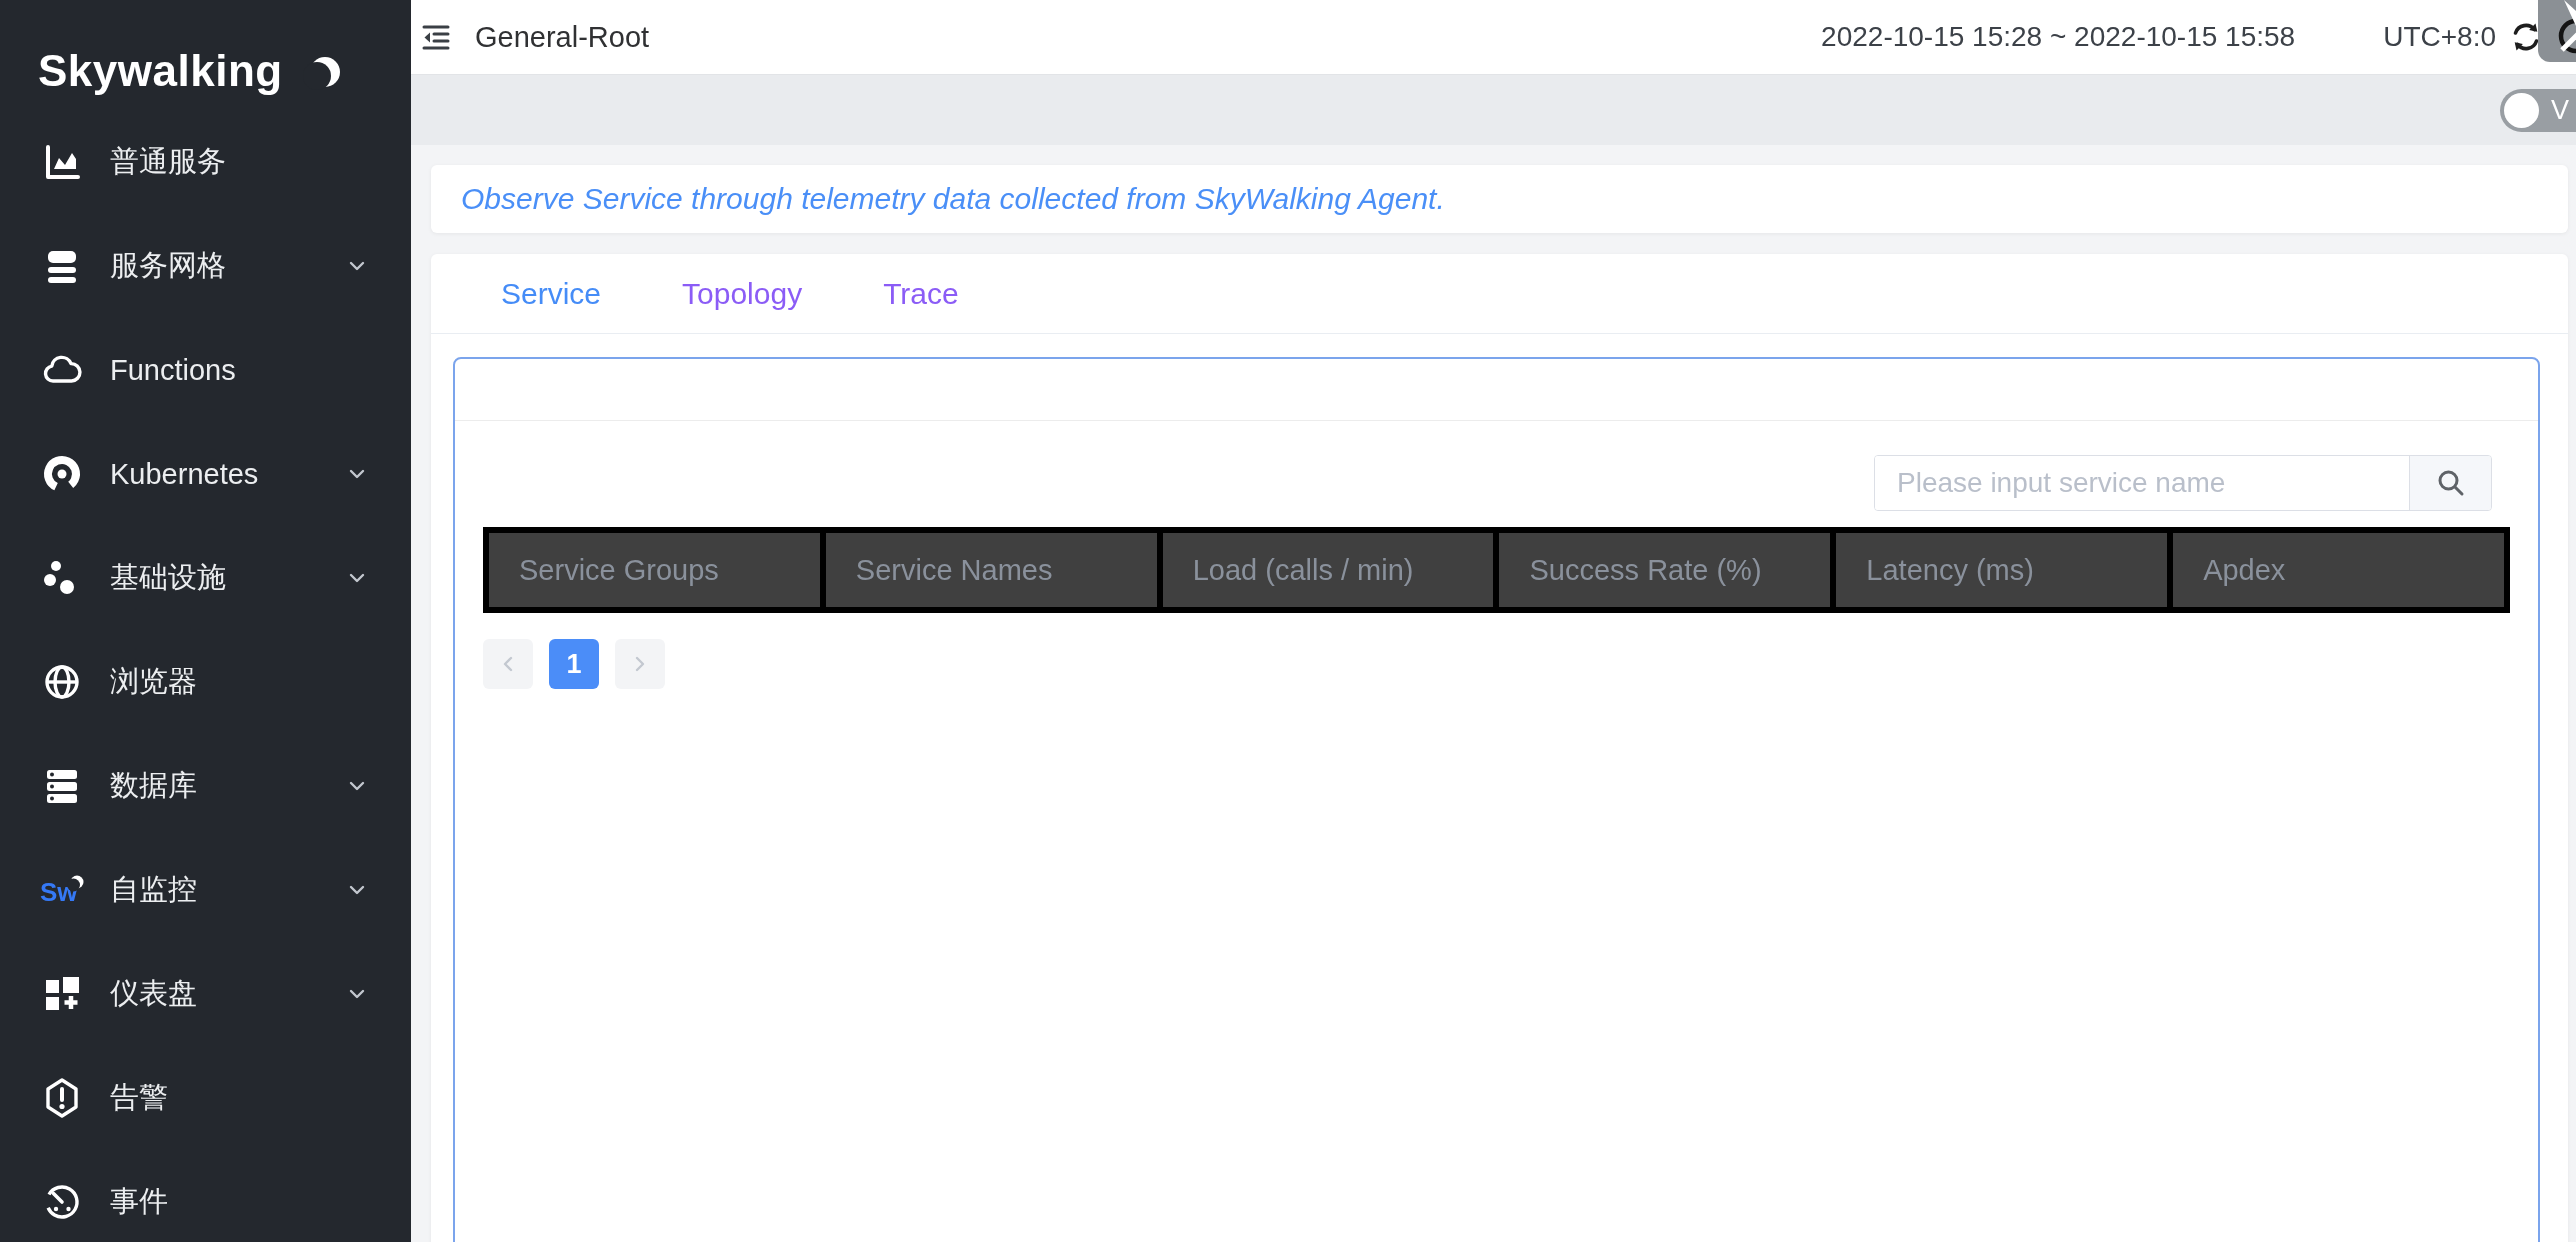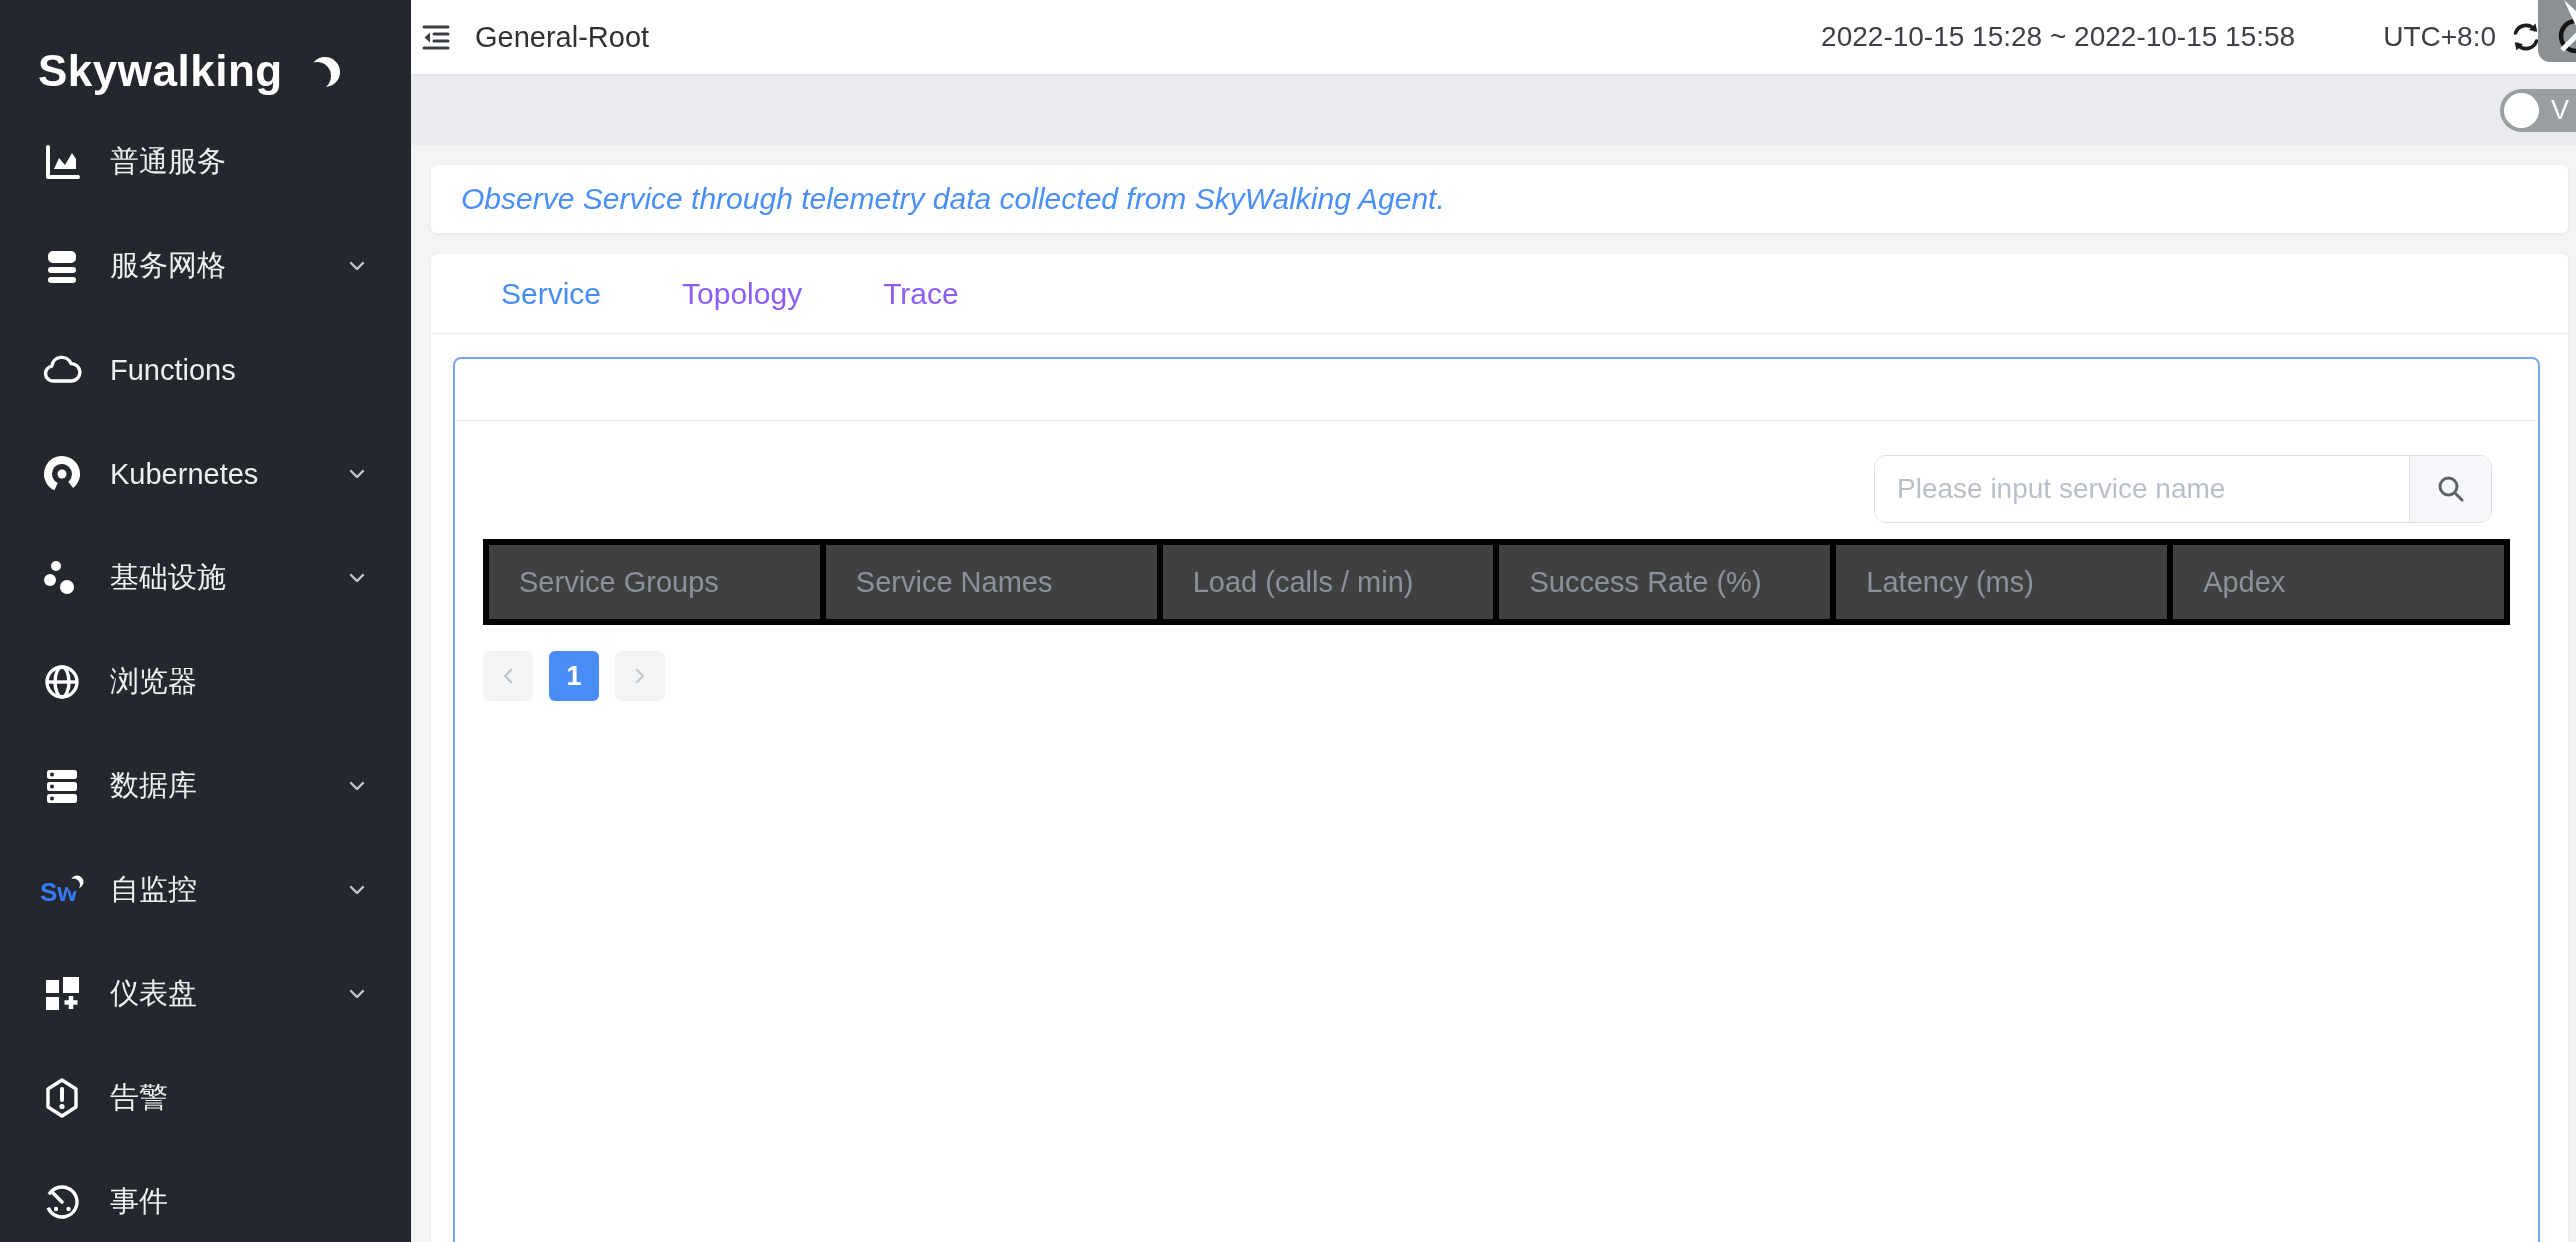--- a/index.html
+++ b/index.html
@@ -49,21 +49,21 @@
       padding-left:70px; gap:81px; flex:none; }
   .tab { font-size:30px; color:#8b5cf6; cursor:pointer; }
   .tab.active { color:#458cf7; }
   .tab-content { flex:1; padding:23px 28px 0 22px; }
 
   .panel { border:2px solid #7ba4ec; border-radius:8px; height:897px; background:#fff; }
   .panel-toolbar { height:62px; border-bottom:1px solid #ececec; }
   .panel-body { padding:0 28px; }
 
   .search-row { display:flex; justify-content:flex-end; padding:34px 18px 16px 0; }
-  .search-box { width:618px; height:68px; border:1px solid #dcdfe6; border-radius:12px; display:flex; overflow:hidden; background:#fff; }
+  .search-box { width:618px; height:56px; border:1px solid #dcdfe6; border-radius:4px; display:flex; overflow:hidden; background:#fff; }
   .search-input { flex:1; border:none; outline:none; font-size:28px; color:#333; padding:0 22px;
       font-family:"Liberation Sans", sans-serif; }
   .search-input::placeholder { color:#b9bfca; }
   .search-btn { width:82px; background:#f5f7fa; border-left:1px solid #dcdfe6; display:flex;
       align-items:center; justify-content:center; cursor:pointer; }
 
   table.svc-table { width:100%; border-collapse:collapse; table-layout:fixed; }
   .svc-table th { height:80px; border:6px solid #000000; font-size:29px; font-weight:400; color:#8a919c;
       text-align:left; padding-left:30px; background:#404040; }
 

